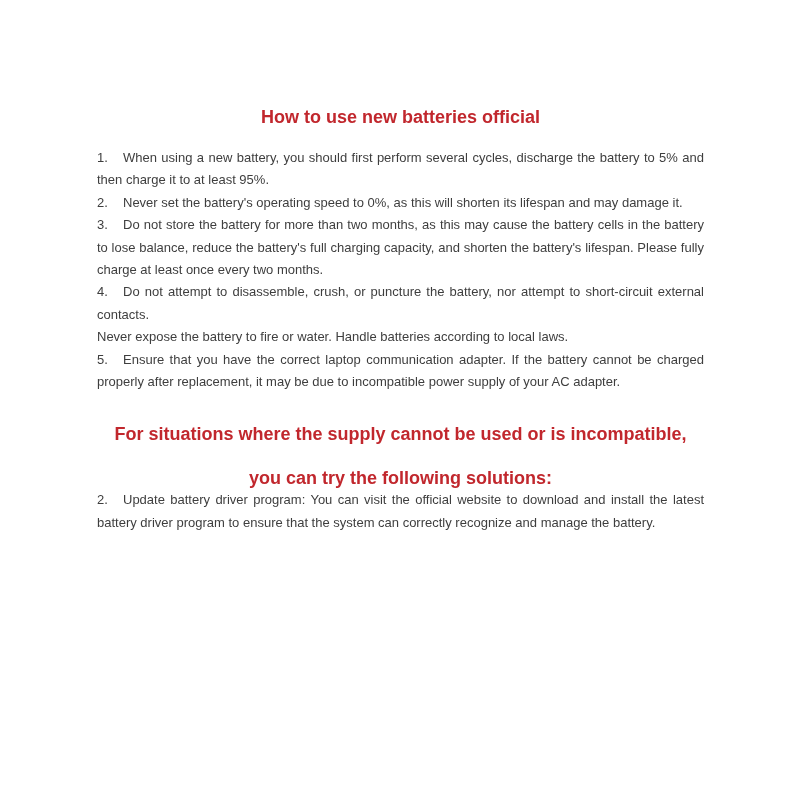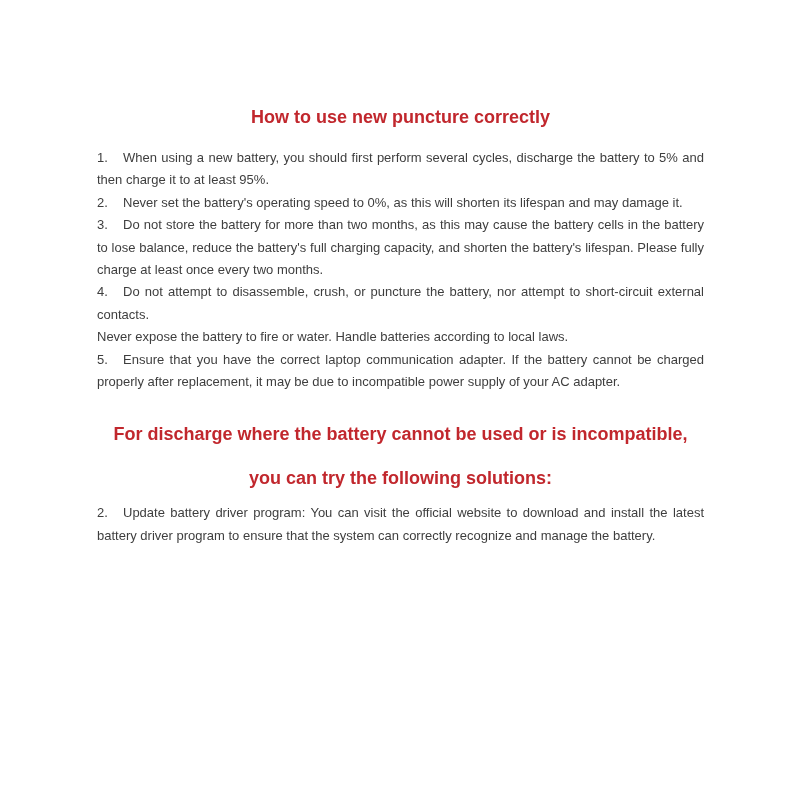--- a/index.html
+++ b/index.html
@@ -24,52 +24,52 @@
   .heading {
     font-size: 18px;
     font-weight: bold;
     color: #c1272d;
     text-align: center;
     line-height: 22px;
     margin: 0;
   }
   h1.heading { margin: 0 0 19px 0; }
   h2.heading.first  { margin-top: 30px; }
-  h2.heading.second { margin-top: 22px; margin-bottom: 13px; }
+  h2.heading.second { margin-top: 22px; }
   p.item {
     margin: 0;
     font-size: 13px;
     line-height: 22.4px;
     color: #3e3e3e;
     text-align: justify;
   }
   .num {
     display: inline-block;
     width: 26px;
   }
   .num:empty { display: none; }
 </style>
 </head>
 <body>
 
 <div class="page">
   <div class="content">
 
-    <h1 class="heading">How to use new puncture correctly</h1>
+    <h1 class="heading">How to use new batteries official</h1>
 
     <div>
       <p class="item"><span class="num">1.</span><span>When using a new battery, you should first perform several cycles, discharge the battery to 5% and then charge it to at least 95%.</span></p>
       <p class="item"><span class="num">2.</span><span>Never set the battery's operating speed to 0%, as this will shorten its lifespan and may damage it.</span></p>
       <p class="item"><span class="num">3.</span><span>Do not store the battery for more than two months, as this may cause the battery cells in the battery to lose balance, reduce the battery's full charging capacity, and shorten the battery's lifespan. Please fully charge at least once every two months.</span></p>
       <p class="item"><span class="num">4.</span><span>Do not attempt to disassemble, crush, or puncture the battery, nor attempt to short-circuit external contacts.</span></p>
       <p class="item"><span>Never expose the battery to fire or water. Handle batteries according to local laws.</span></p>
       <p class="item"><span class="num">5.</span><span>Ensure that you have the correct laptop communication adapter. If the battery cannot be charged properly after replacement, it may be due to incompatible power supply of your AC adapter.</span></p>
     </div>
 
-    <h2 class="heading first">For discharge where the battery cannot be used or is incompatible,</h2>
+    <h2 class="heading first">For situations where the supply cannot be used or is incompatible,</h2>
     <h2 class="heading second">you can try the following solutions:</h2>
 
     <div>
       <p class="item"><span class="num">2.</span><span>Update battery driver program: You can visit the official website to download and install the latest battery driver program to ensure that the system can correctly recognize and manage the battery.</span></p>
     </div>
 
   </div>
 </div>
 
 </body></html>

